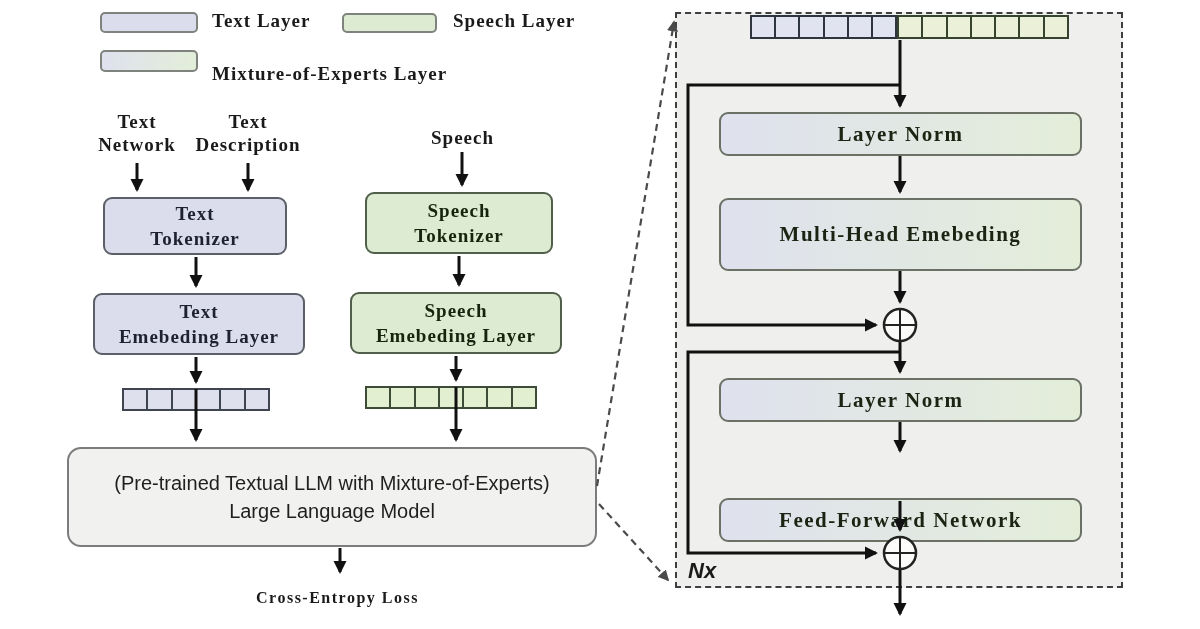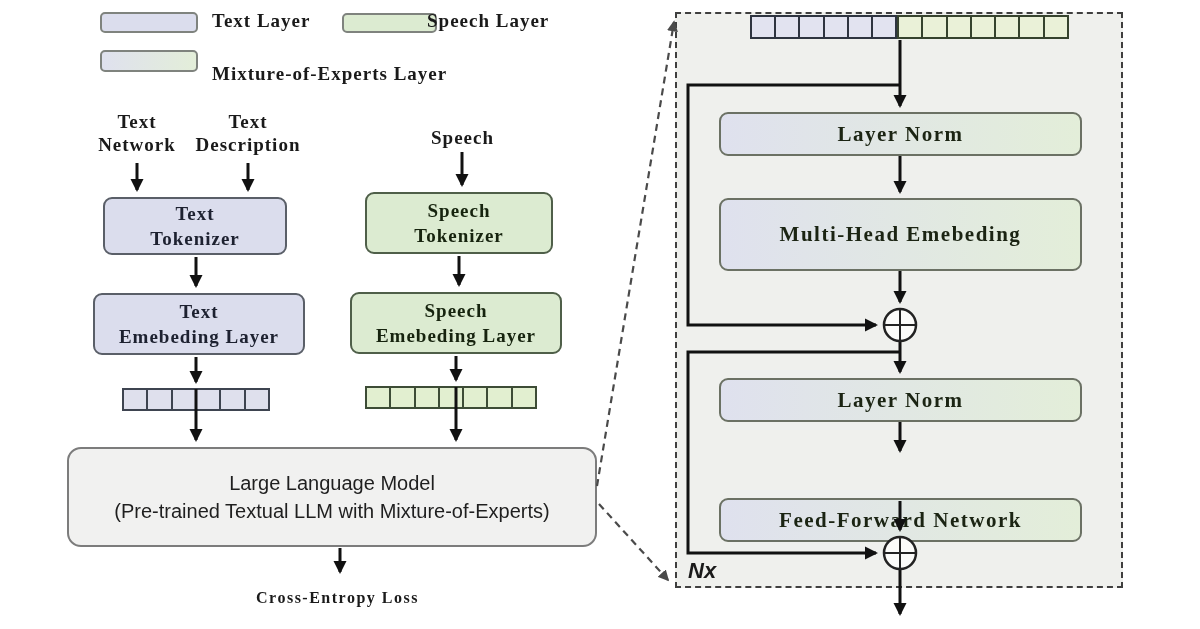--- a/index.html
+++ b/index.html
@@ -50,21 +50,21 @@
 <body>
 
 <div class="canvas" style="--c-text: #dbdded; --c-speech: #dcebd1; --c-moe-from: #dfe1ee; --c-moe-to: #e3eed9; --c-panel: #eff0ed; --c-llm: #f1f1f0;">
 
   <div class="abs panel layer1" style="left:675px;top:12px;width:448px;height:576px;"></div>
 
   <div class="abs swatch sw-text layer2" style="left:100px;top:12px;width:98px;height:21px;"></div>
   <div class="abs legend-label layer2" style="left:212px;top:10px;">Text Layer</div>
 
   <div class="abs swatch sw-speech layer2" style="left:342px;top:13px;width:95px;height:20px;"></div>
-  <div class="abs legend-label layer2" style="left:427px;top:10px;">Speech Layer</div>
+  <div class="abs legend-label layer2" style="left:453px;top:10px;">Speech Layer</div>
 
   <div class="abs swatch sw-moe layer2" style="left:100px;top:50px;width:98px;height:22px;"></div>
   <div class="abs legend-label layer2" style="left:212px;top:63px;">Mixture-of-Experts Layer</div>
 
   <div class="abs nodelabel layer2" style="left:82px;top:110px;width:110px;">
     <span>Text</span><br>
     <span>Network</span>
   </div>
   <div class="abs nodelabel layer2" style="left:185px;top:110px;width:126px;">
     <span>Text</span><br>
@@ -101,22 +101,22 @@
       <span class="cell-speech"></span>
       <span class="cell-speech"></span>
       <span class="cell-speech"></span>
       <span class="cell-speech"></span>
       <span class="cell-speech"></span>
       <span class="cell-speech"></span>
       <span class="cell-speech"></span>
     </div>
 
   <div class="abs box box-llm layer2" style="left:67px;top:447px;width:530px;height:100px;">
+    <span>(Pre-trained Textual LLM with Mixture-of-Experts)</span>
     <span>Large Language Model</span>
-    <span>(Pre-trained Textual LLM with Mixture-of-Experts)</span>
   </div>
   <div class="abs nodelabel layer2" style="left:215px;top:586px;width:245px;font-size:16px;letter-spacing:1.5px;">Cross-Entropy Loss</div>
 
   <div class="abs strip layer2" style="left:750px;top:15px;width:147px;height:24px;">
       <span class="cell-ptext"></span>
       <span class="cell-ptext"></span>
       <span class="cell-ptext"></span>
       <span class="cell-ptext"></span>
       <span class="cell-ptext"></span>
       <span class="cell-ptext"></span>

